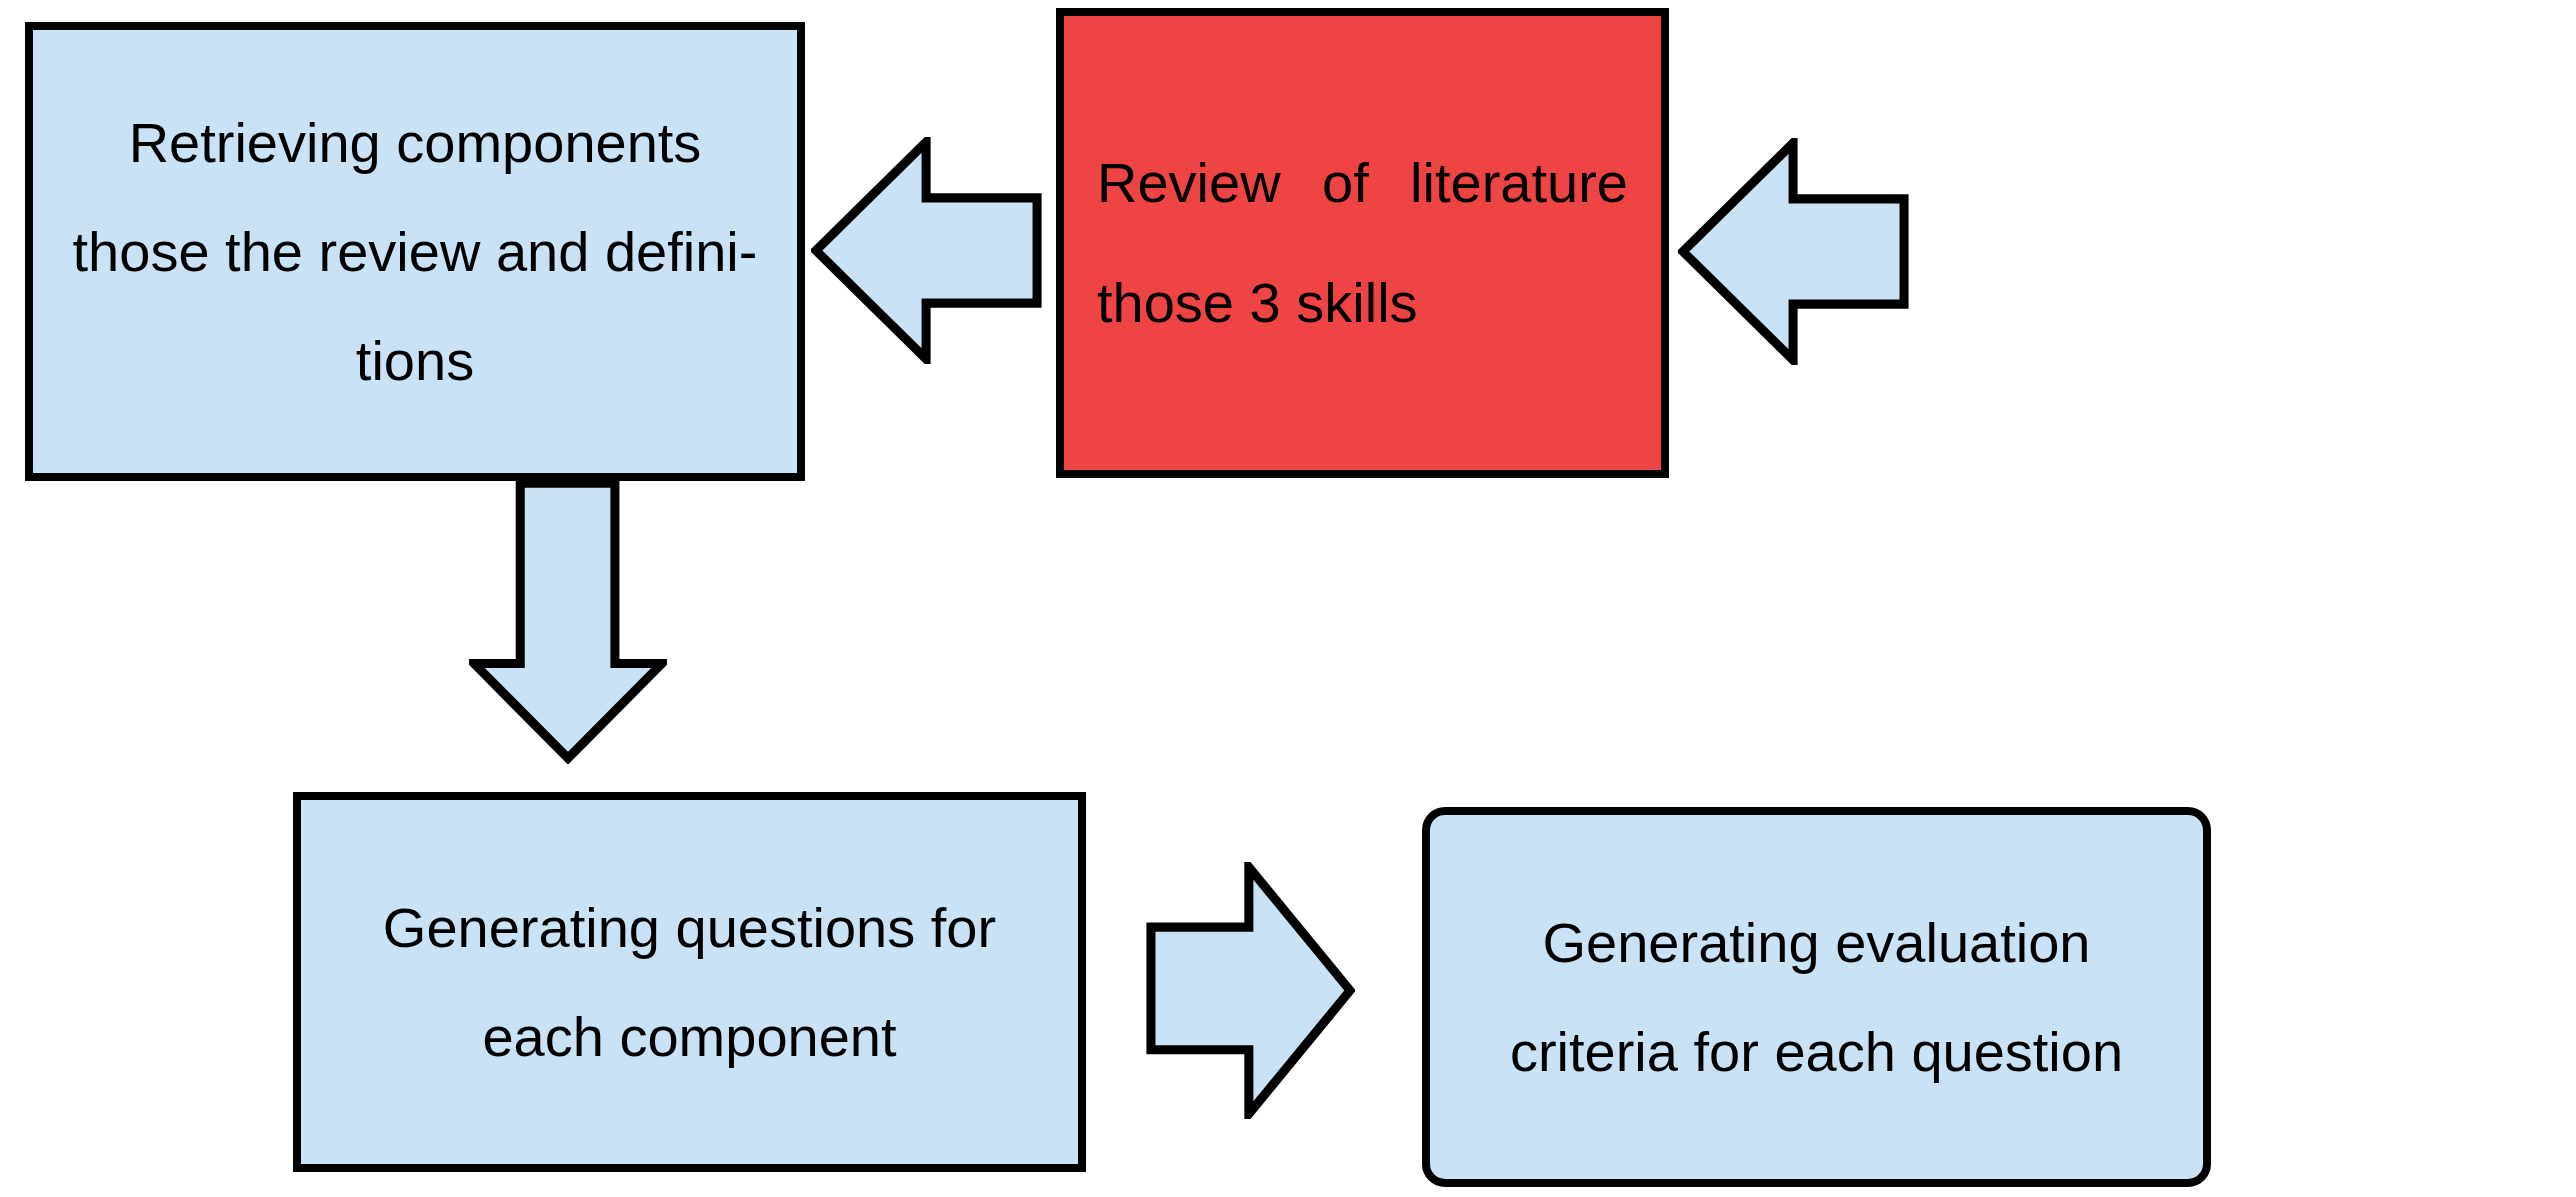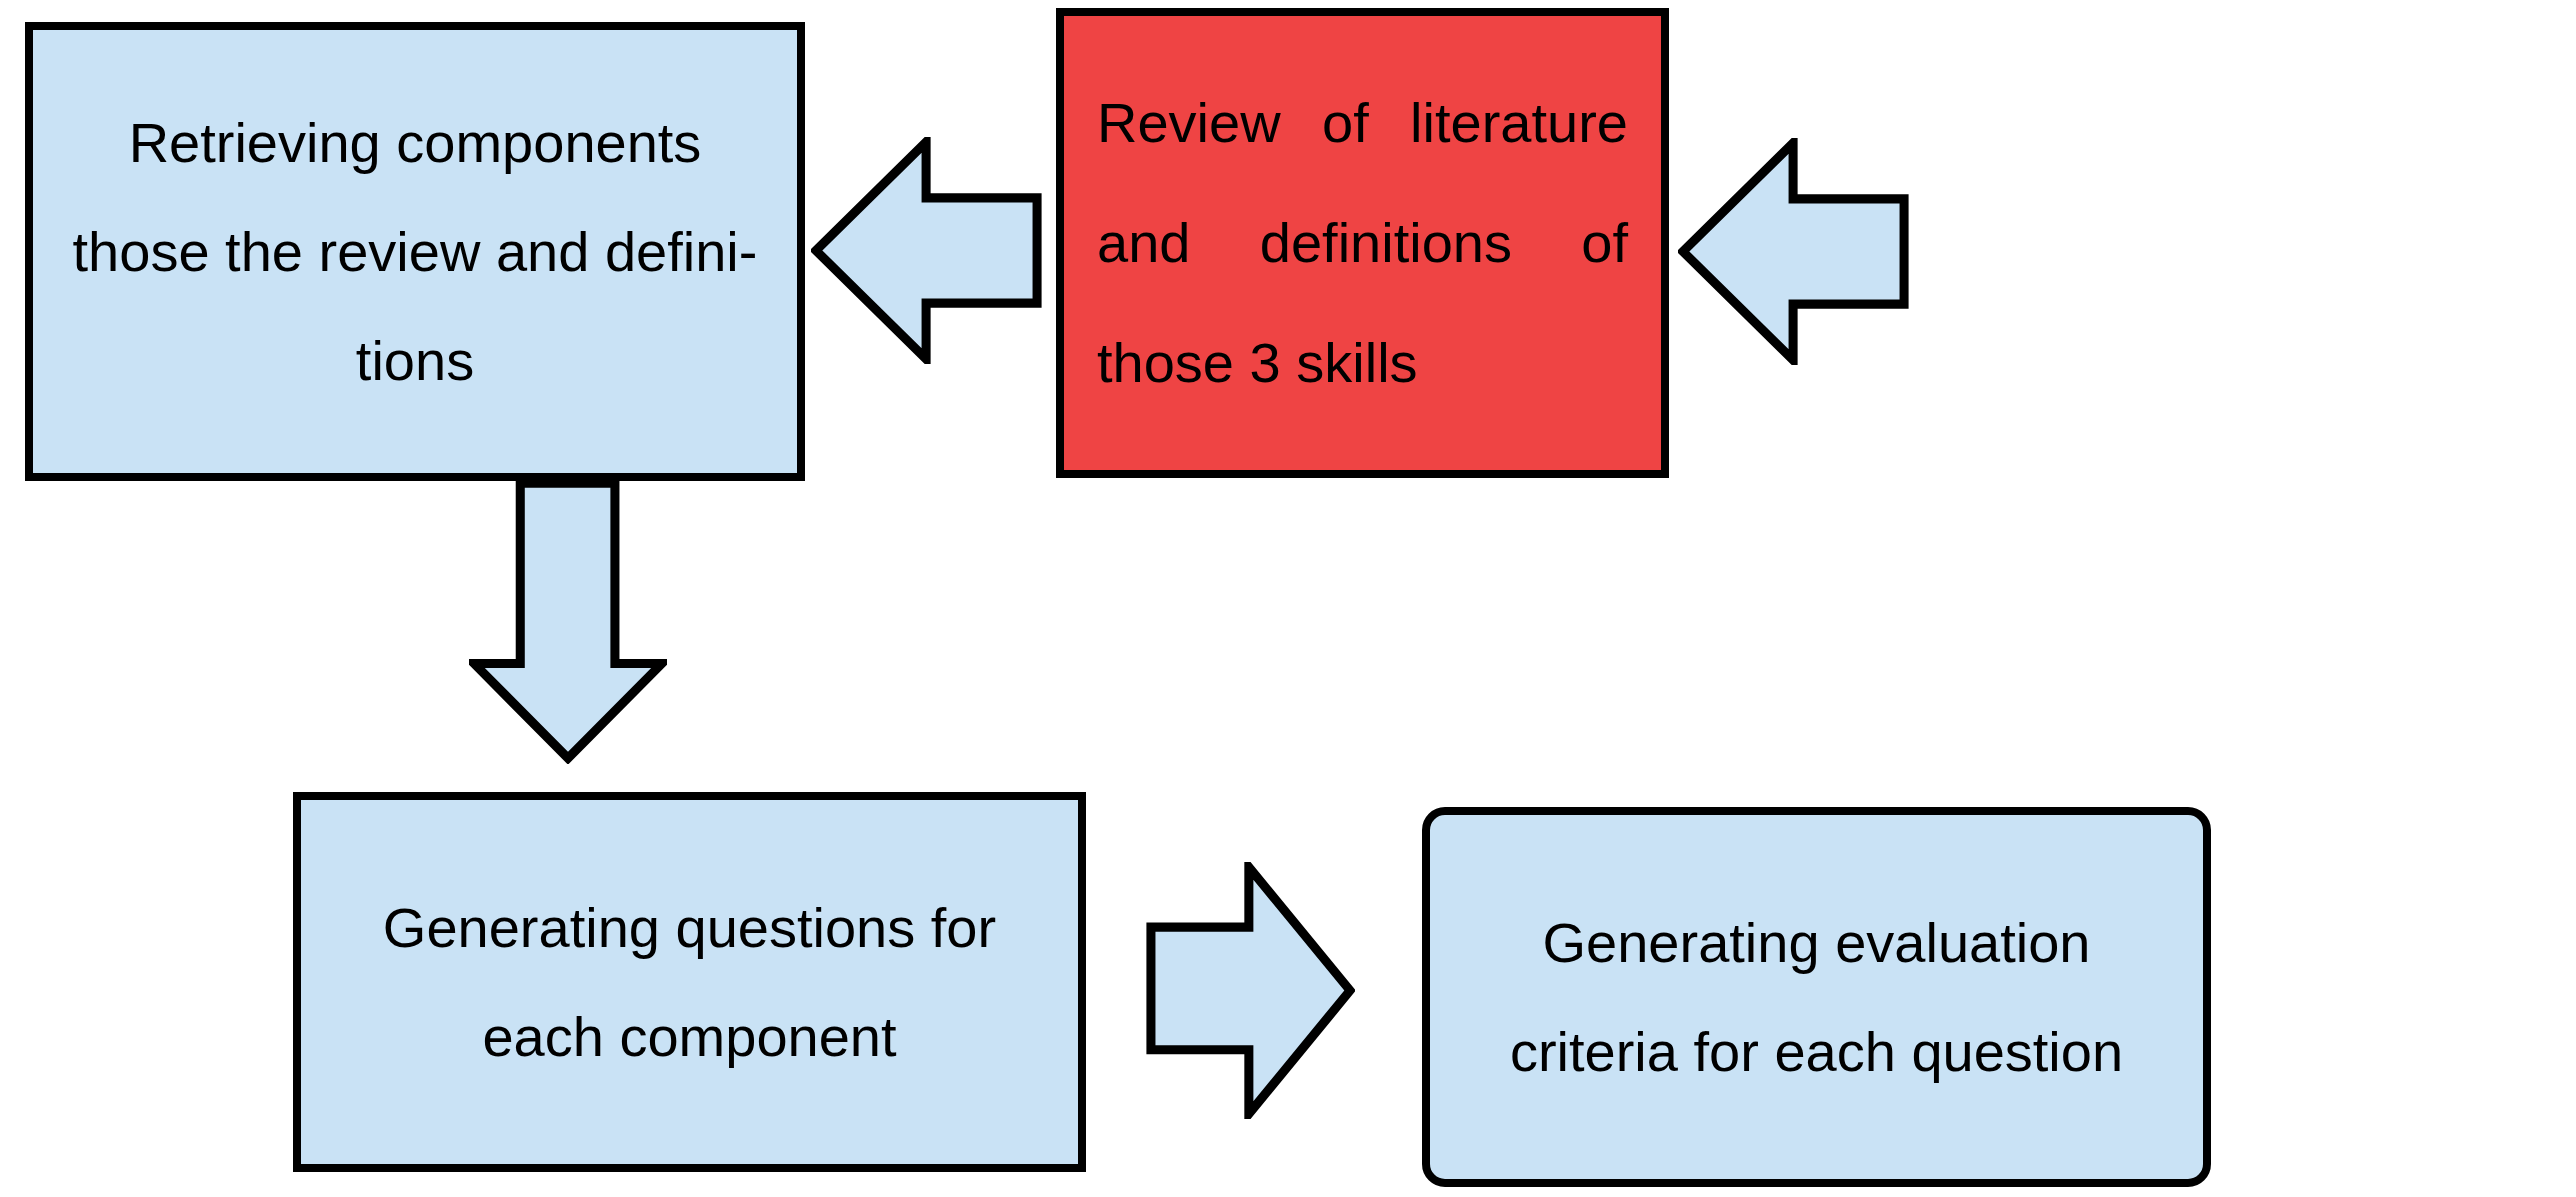--- a/index.html
+++ b/index.html
@@ -73,21 +73,20 @@
 <div id="canvas">
 
   <div class="flow-box" id="box-retrieving" style="background-color: rgb(201, 226, 245); border-color: rgb(0, 0, 0); color: rgb(0, 0, 0);">
     <div class="line">Retrieving components</div>
     <div class="line">those the review and defini-</div>
     <div class="line">tions</div>
   </div>
 
   <div class="flow-box" id="box-review" style="background-color: #ef4444; border-color: rgb(0, 0, 0); color: rgb(0, 0, 0);">
     <div class="line justified">Review of literature</div>
-    <div class="line justified">and definitions of</div>
     <div class="line">those 3 skills</div>
   </div>
 
 
   <div class="flow-box" id="box-questions" style="background-color: rgb(201, 226, 245); border-color: rgb(0, 0, 0); color: rgb(0, 0, 0);">
     <div class="line">Generating questions for</div>
     <div class="line">each component</div>
   </div>
 
   <div class="flow-box" id="box-criteria" style="background-color: rgb(201, 226, 245); border-color: rgb(0, 0, 0); color: rgb(0, 0, 0);">

